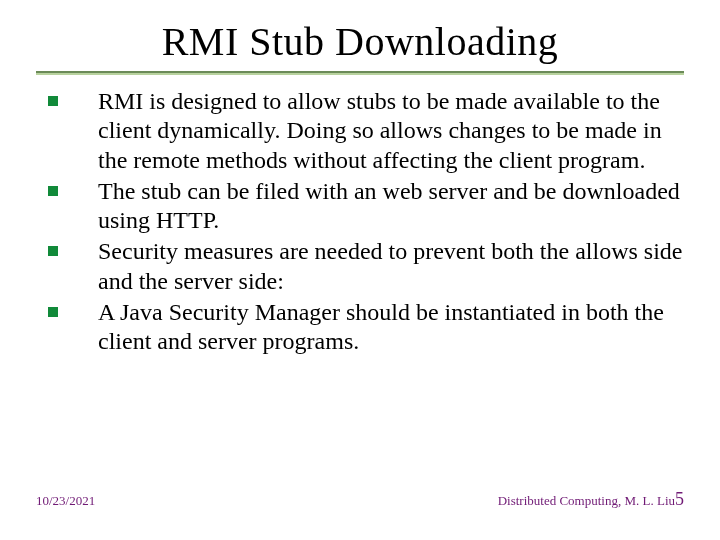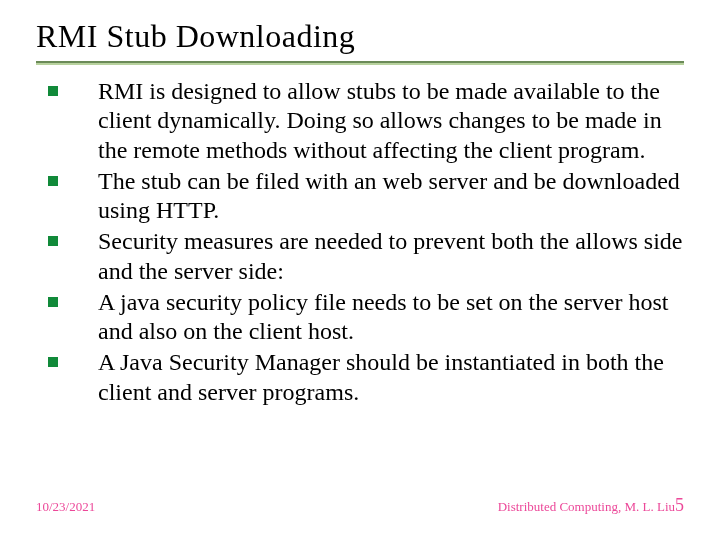--- a/index.html
+++ b/index.html
@@ -1,26 +1,26 @@
 <!DOCTYPE html>
 <html><head>
 <meta charset="utf-8">
 <style>
   * { margin: 0; padding: 0; box-sizing: border-box; }
   html, body { width: 720px; height: 540px; background: #ffffff; font-family: "Times New Roman", Times, serif; color: #000000; }
   .slide { width: 720px; height: 540px; position: relative; padding: 18px 36px 0 36px; }
-  .title { font-size: 32px; color: #000; font-weight: 400; letter-spacing: 0.5px; }
+  .title { font-size: 40px; text-align: center; color: #000; font-weight: 400; letter-spacing: 0.5px; }
   .title-rule { margin-top: 6px; height: 4px; }
   .title-rule .bar-dark { height: 2px; background: #6b8a58; }
   .title-rule .bar-light { height: 2px; background: #b8d29e; }
   .body { margin-top: 12px; padding-left: 12px; }
   .item { display: flex; align-items: flex-start; margin: 0 0 2px 0; gap: 24px; }
   .bullet { flex: 0 0 auto; width: 10px; height: 10px; background: #118a3a; margin-top: 9px; margin-right: 16px; }
   .text { flex: 1 1 auto; font-size: 24px; line-height: 1.22; color: #000; }
-  .footer { position: absolute; left: 36px; right: 36px; bottom: 24px; display: flex; align-items: baseline; font-size: 13px; color: #ec4899; }
+  .footer { position: absolute; left: 36px; right: 36px; bottom: 30px; display: flex; align-items: baseline; font-size: 13px; color: #701a75; }
   .footer .left { flex: 0 0 auto; }
   .footer .center { flex: 1 1 auto; text-align: right; }
   .footer .right { flex: 0 0 auto; font-size: 18px; }
 </style>
 </head>
 <body>
 
 <div class="slide">
   <div class="title">RMI Stub Downloading</div>
   <div class="title-rule">
@@ -36,24 +36,20 @@
     <div class="item">
       <div class="bullet"></div>
       <div class="text">The stub can be filed with an web server and be downloaded using HTTP.</div>
     </div>
     <div class="item">
       <div class="bullet"></div>
       <div class="text">Security measures are needed to prevent both the allows side and the server side:</div>
     </div>
     <div class="item">
       <div class="bullet"></div>
-      <div class="text">A java security policy file needs to be set on the server host and also on the client host.</div>
-    </div>
-    <div class="item">
-      <div class="bullet"></div>
       <div class="text">A Java Security Manager should be instantiated in both the client and server programs.</div>
     </div>
   </div>
 
   <div class="footer">
     <div class="left">10/23/2021</div>
     <div class="center">Distributed Computing, M. L. Liu</div>
     <div class="right">5</div>
   </div>
 </div>

